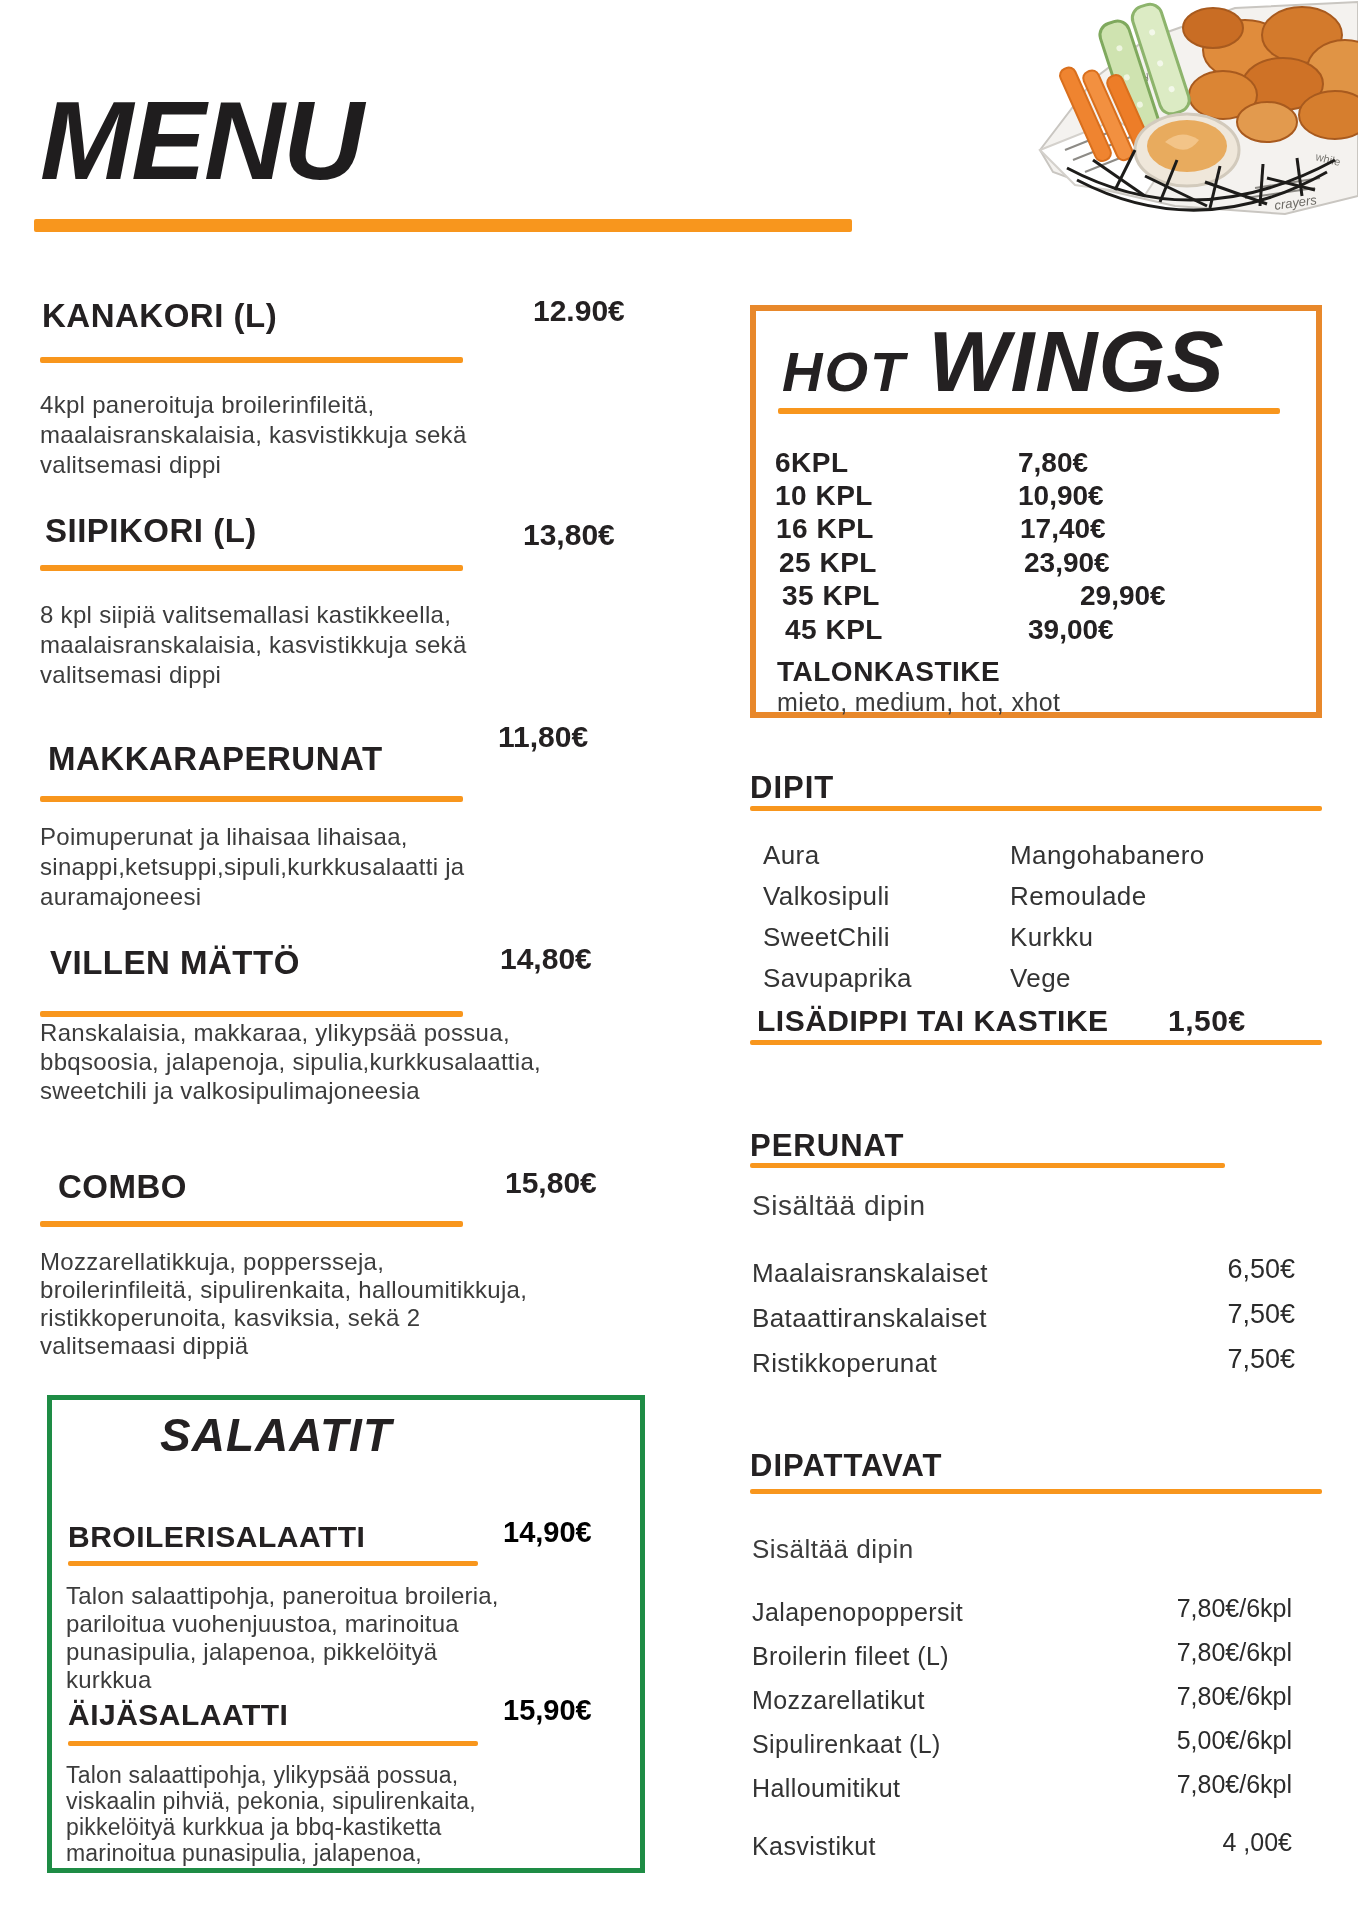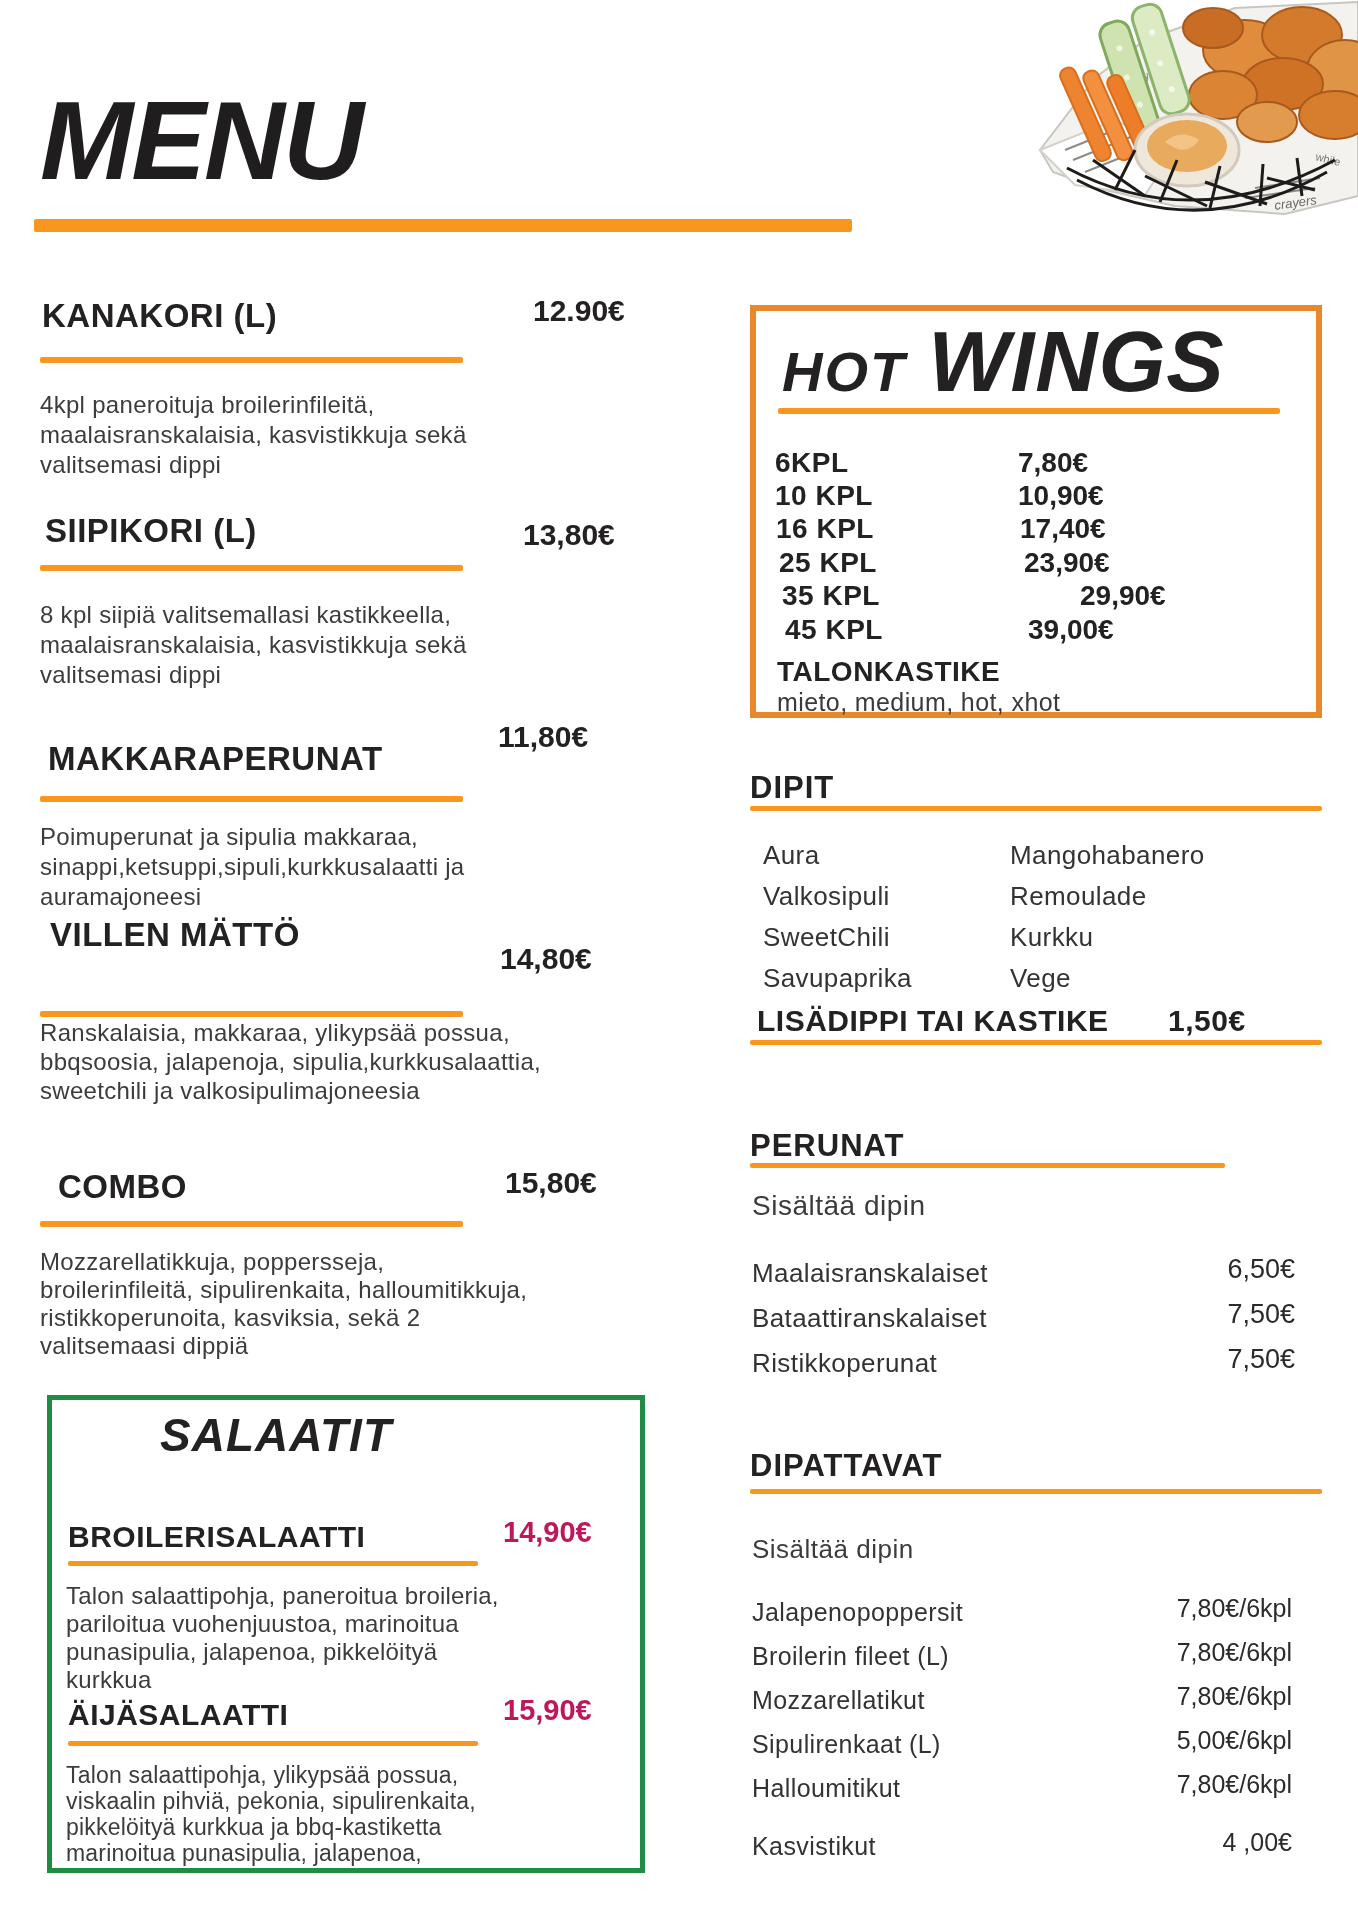--- a/index.html
+++ b/index.html
@@ -18,21 +18,21 @@
   .rc-price{font-size:26px;color:#2b2b2b;text-align:right;}
   .wings-box{position:absolute;left:750px;top:305px;width:560px;height:401px;border:6px solid #E8882B;background:#ffffff;}
   .salad-box{position:absolute;left:47px;top:1395px;width:588px;height:468px;border:5px solid #1E8C45;background:#ffffff;}
   .hw-title{display:flex;align-items:baseline;gap:22px;}
   .hw-hot{font-size:56px;font-weight:bold;font-style:italic;letter-spacing:2px;color:#242122;}
   .hw-wings{font-size:86px;font-weight:bold;font-style:italic;letter-spacing:1px;color:#242122;}
   .hw-qty{font-weight:bold;font-size:28px;color:#242122;letter-spacing:.5px;}
   .hw-price{font-weight:bold;font-size:28px;color:#242122;}
   .salad-title{font-size:46px;font-weight:bold;font-style:italic;letter-spacing:1px;color:#242122;}
   .salad-h{font-weight:bold;font-size:30px;letter-spacing:.5px;color:#242122;}
-  .salad-price{font-weight:bold;font-size:29px;color:#be185d;}
+  .salad-price{font-weight:bold;font-size:29px;color:#000000;}
   .salad-desc{font-size:24px;color:#3c3c3c;letter-spacing:.2px;}
   .salad-desc div{white-space:nowrap;}
   .salad-desc.small{font-size:23px;}
   .extra-h{font-weight:bold;font-size:30px;letter-spacing:.5px;color:#242122;}
   .dip-col div{margin-bottom:10px;}
 </style>
 </head>
 <body>
 
 <div id="page">
@@ -121,26 +121,26 @@
   <div class="abs desc" style="left:40px;top:600px;line-height:30px;">
     <div>8 kpl siipiä valitsemallasi kastikkeella,</div>
     <div>maalaisranskalaisia, kasvistikkuja sekä</div>
     <div>valitsemasi dippi</div>
   </div>
 
   <div class="abs item-h" style="left:48px;top:740px;">MAKKARAPERUNAT</div>
   <div class="abs price" style="left:498px;top:720px;">11,80€</div>
   <div class="bar" style="left:40px;top:796px;width:423px;height:6px;"></div>
   <div class="abs desc" style="left:40px;top:822px;line-height:30px;">
-    <div>Poimuperunat ja sipulia makkaraa,</div>
+    <div>Poimuperunat ja lihaisaa lihaisaa,</div>
     <div>sinappi,ketsuppi,sipuli,kurkkusalaatti ja</div>
     <div>auramajoneesi</div>
   </div>
 
-  <div class="abs item-h" style="left:50px;top:916px;">VILLEN MÄTTÖ</div>
+  <div class="abs item-h" style="left:50px;top:944px;">VILLEN MÄTTÖ</div>
   <div class="abs price" style="left:500px;top:942px;">14,80€</div>
   <div class="bar" style="left:40px;top:1011px;width:423px;height:6px;"></div>
   <div class="abs desc" style="left:40px;top:1018px;line-height:29px;">
     <div>Ranskalaisia, makkaraa, ylikypsää possua,</div>
     <div>bbqsoosia, jalapenoja, sipulia,kurkkusalaattia,</div>
     <div>sweetchili ja valkosipulimajoneesia</div>
   </div>
 
   <div class="abs item-h" style="left:58px;top:1168px;">COMBO</div>
   <div class="abs price" style="left:505px;top:1166px;">15,80€</div>

